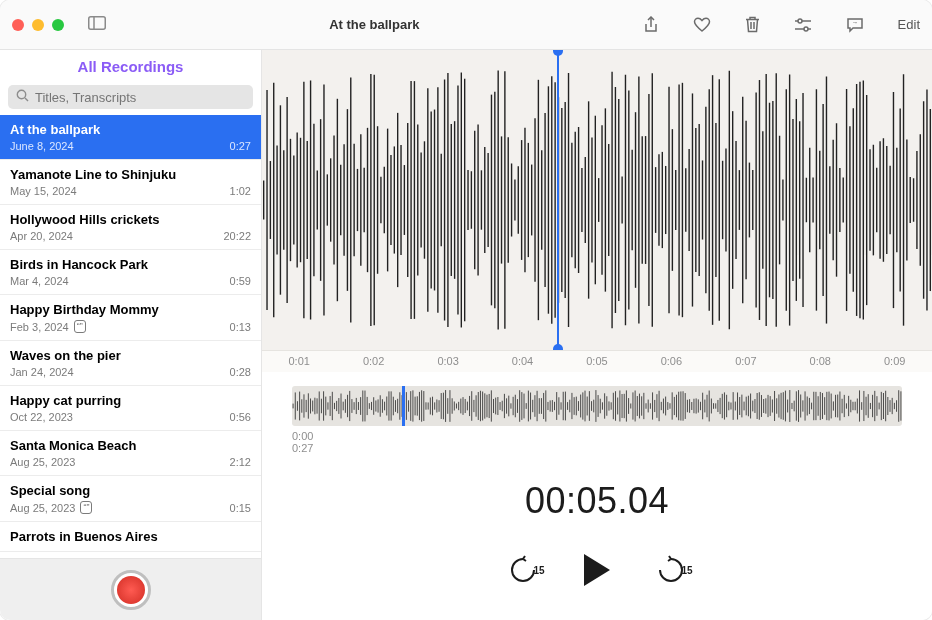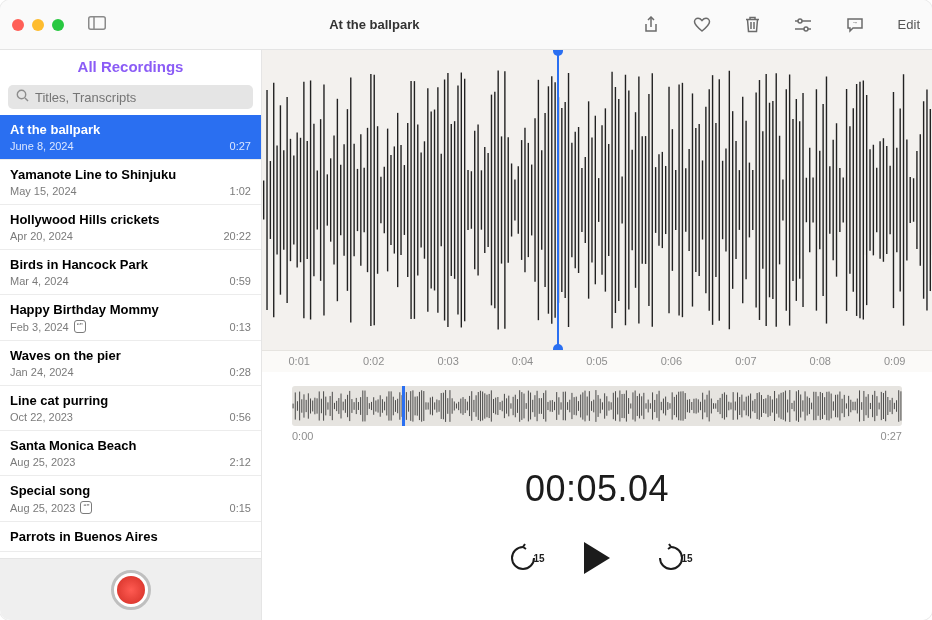--- a/index.html
+++ b/index.html
@@ -192,20 +192,21 @@
     width: 3px;
     background: #2a6ff1;
     border-radius: 2px;
   }
   .mini-labels {
     display: flex;
     justify-content: space-between;
     font-size: 11px;
     color: #8e8e8e;
     margin-top: 4px;
+    flex-direction: column;
   }
   .timecode {
     text-align: center;
     font-size: 36px;
     font-weight: 400;
     font-variant-numeric: tabular-nums;
     letter-spacing: 0.5px;
     margin-top: 26px;
     color: #1c1c1c;
   }
@@ -355,21 +356,21 @@
         <div class="item">
           <div class="row1">Waves on the pier</div>
           <div class="row2">
             <span class="left-date">
               <span>Jan 24, 2024</span>
             </span>
             <span>0:28</span>
           </div>
         </div>
         <div class="item">
-          <div class="row1">Line cat purring</div>
+          <div class="row1">Happy cat purring</div>
           <div class="row2">
             <span class="left-date">
               <span>Oct 22, 2023</span>
             </span>
             <span>0:56</span>
           </div>
         </div>
         <div class="item">
           <div class="row1">Santa Monica Beach</div>
           <div class="row2">

